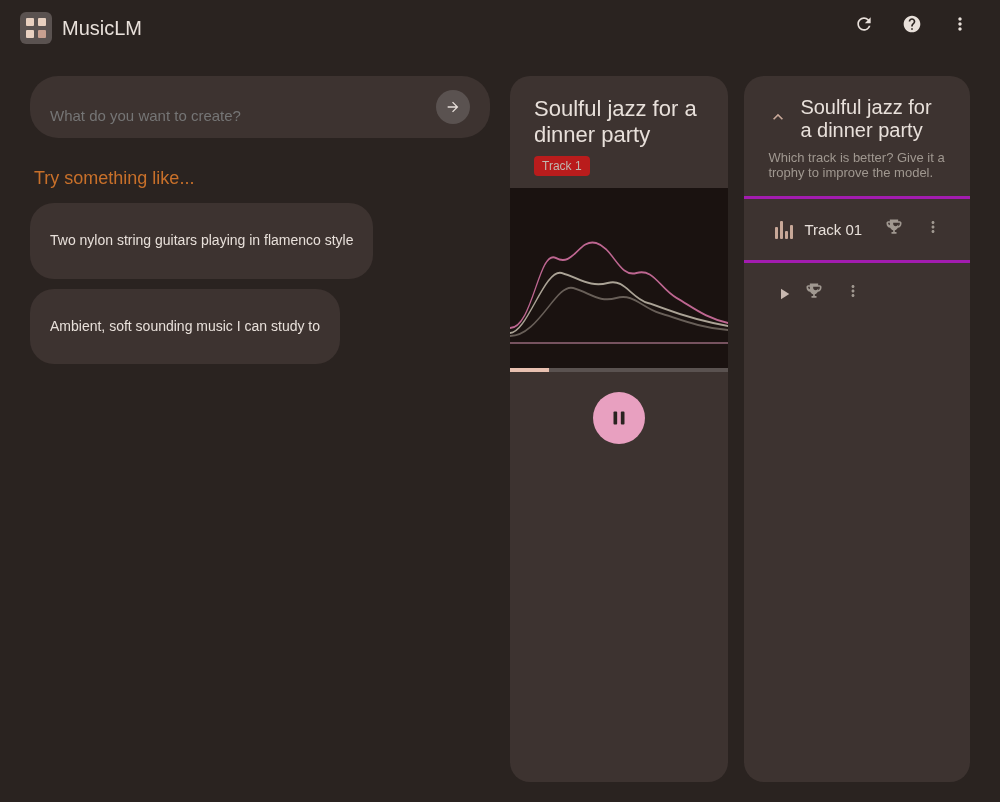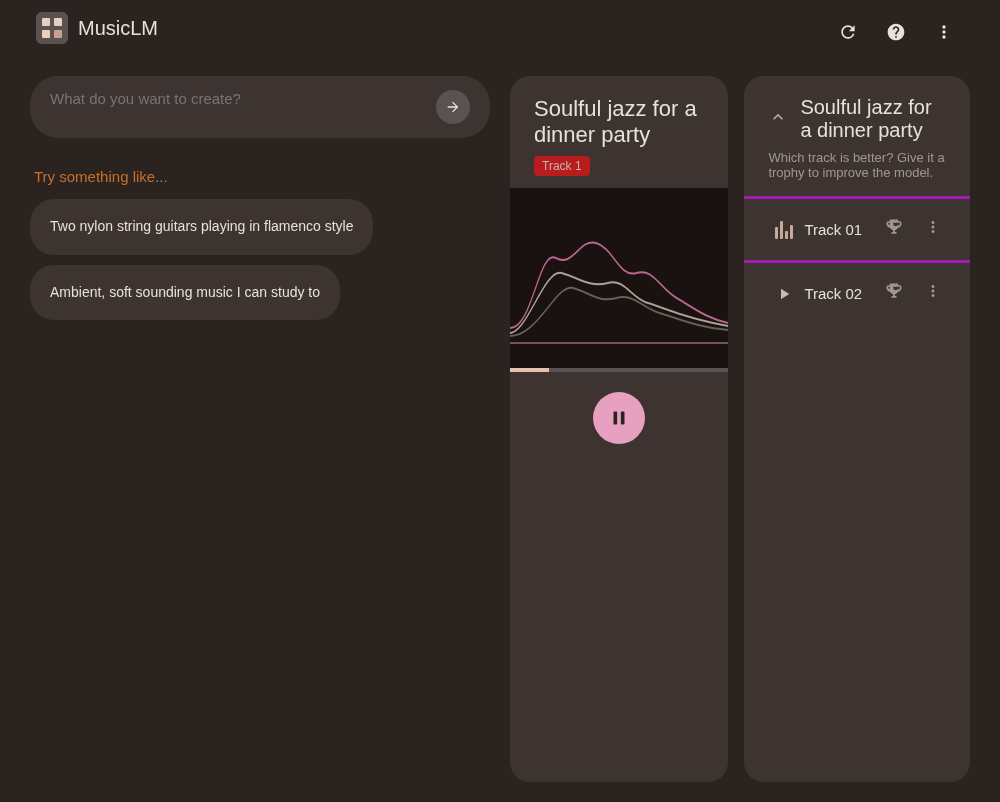--- a/index.html
+++ b/index.html
@@ -11,23 +11,23 @@
       min-height: 100vh;
       width: 1000px;
       height: 802px;
       overflow: hidden;
       position: relative;
     }
 
     
     .header {
       display: flex;
-      align-items: flex-start;
+      align-items: flex-end;
       justify-content: space-between;
-      padding: 12px 36px;
+      padding: 12px 20px;
       height: 56px;
     }
 
     .logo-area {
       display: flex;
       align-items: center;
       gap: 10px;
     }
 
     .logo-icon {
@@ -72,21 +72,21 @@
     
     .left-panel {
       flex: 0 0 480px;
       padding-right: 20px;
     }
 
     .search-bar {
       background: #3d3330;
       border-radius: 28px;
       display: flex;
-      align-items: flex-start;
+      align-items: flex-end;
       padding: 14px 20px;
       margin-bottom: 30px;
     }
 
     .search-input {
       flex: 1;
       background: transparent;
       border: none;
       outline: none;
       color: #a09890;
@@ -104,36 +104,36 @@
       display: flex;
       align-items: center;
       justify-content: center;
       color: #e8e0da;
       font-size: 16px;
       flex-shrink: 0;
     }
 
     .try-label {
       color: #c8702a;
-      font-size: 15px;
+      font-size: 18px;
       margin-bottom: 14px;
       padding-left: 4px;
     }
 
     .suggestion-list {
       display: flex;
       flex-direction: column;
       gap: 10px;
     }
 
     .suggestion-item {
       background: #3d3330;
       border: none;
       border-radius: 24px;
-      padding: 18px 20px;
+      padding: 28px 20px;
       color: #e8e0da;
       font-size: 14px;
       cursor: pointer;
       text-align: left;
       font-family: inherit;
       line-height: 1.4;
       width: fit-content;
       max-width: 380px;
     }
 
@@ -437,21 +437,20 @@
           </button>
         </div>
       </div>
 
       <div class="track-row">
         <div class="track-play-icon">
           <svg width="18" height="18" viewBox="0 0 24 24" fill="none">
             <path d="M8 5v14l11-7z" fill="#c8b8b0"></path>
           </svg>
         </div>
-        <span class="track-name">Track 02</span>
         <div class="track-actions">
           <button class="trophy-btn" title="Give trophy">
             <svg width="20" height="20" viewBox="0 0 24 24" fill="none">
               <path d="M19 5h-2V3H7v2H5C3.9 5 3 5.9 3 7v1c0 2.55 1.92 4.63 4.39 4.94.63 1.5 1.98 2.63 3.61 2.96V18H9v2h6v-2h-2v-2.1c1.63-.33 2.98-1.46 3.61-2.96C19.08 12.63 21 10.55 21 8V7c0-1.1-.9-2-2-2zm-2 3c0 1.65-1.35 3-3 3s-3-1.35-3-3V7h6v1zM5 8V7h2v2.78A3.007 3.007 0 015 8zm14 0c0 1.33-.83 2.47-2 2.93V7h2v1z" fill="#a09890"></path>
             </svg>
           </button>
           <button class="more-btn" title="More options">
             <svg width="18" height="18" viewBox="0 0 24 24" fill="none">
               <path d="M12 8c1.1 0 2-.9 2-2s-.9-2-2-2-2 .9-2 2 .9 2 2 2zm0 2c-1.1 0-2 .9-2 2s.9 2 2 2 2-.9 2-2-.9-2-2-2zm0 6c-1.1 0-2 .9-2 2s.9 2 2 2 2-.9 2-2-.9-2-2-2z" fill="#a09890"></path>
             </svg>

